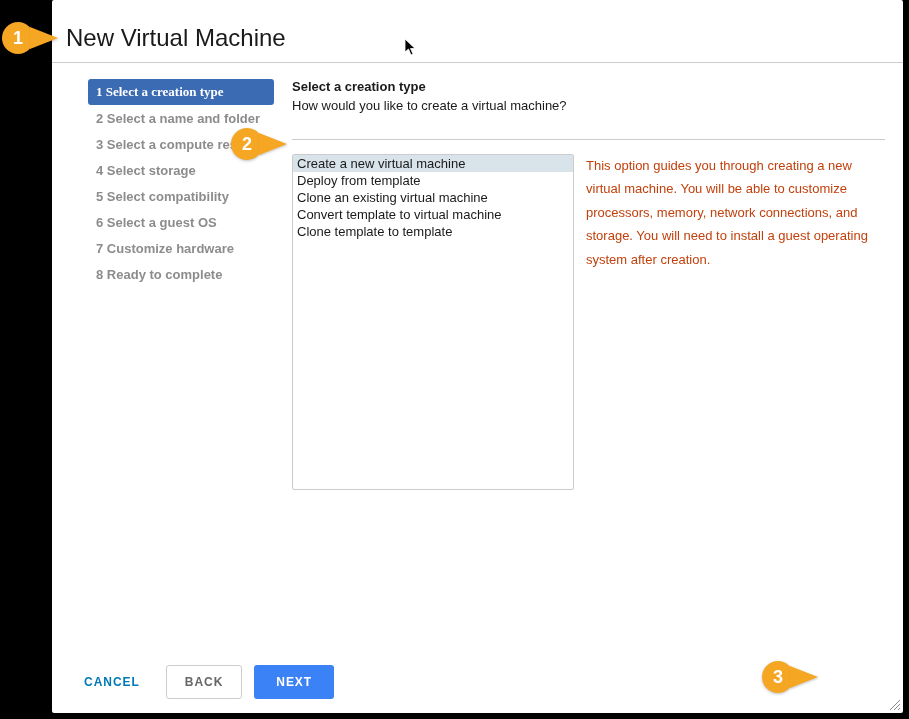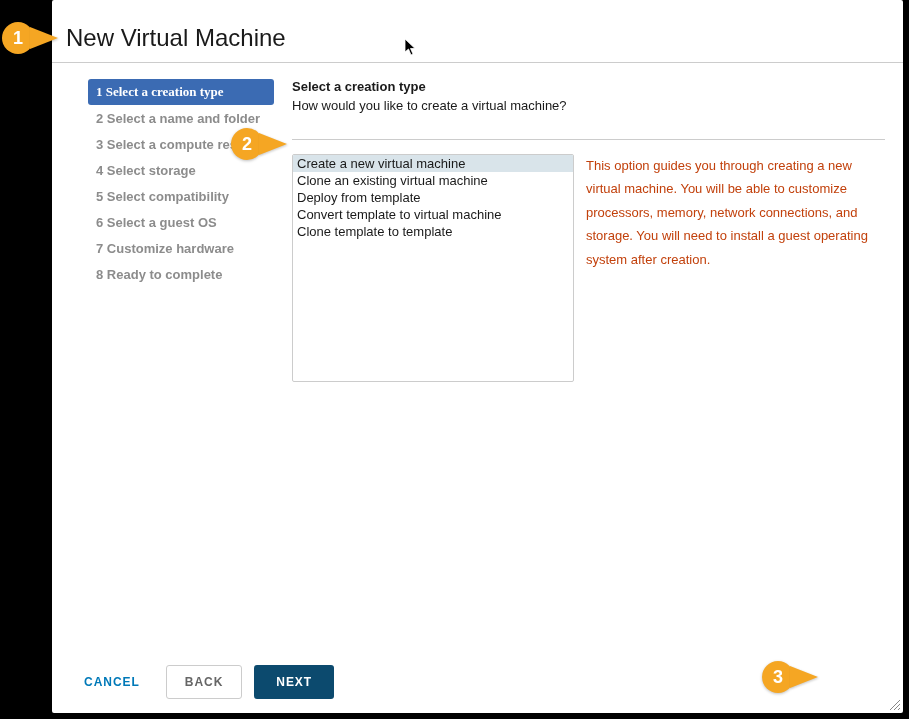--- a/index.html
+++ b/index.html
@@ -69,21 +69,21 @@
       padding-bottom: 26px;
       border-bottom: 1px solid #ccc;
       margin-bottom: 14px;
     }
     .content-cols {
       display: flex;
       gap: 12px;
     }
     .options-list {
       width: 282px;
-      height: 228px;
+      height: 336px;
       border: 1px solid #ccc;
       border-radius: 2px;
       overflow: hidden;
     }
     .option-item {
       font-size: 13px;
       color: #1a1a1a;
       padding: 1px 4px;
       cursor: pointer;
     }
@@ -122,21 +122,21 @@
       border: 1px solid #ccc;
       color: #666;
       font-size: 12px;
       font-weight: 600;
       letter-spacing: 0.08em;
       padding: 9px 18px;
       border-radius: 3px;
       cursor: pointer;
     }
     .btn-next {
-      background: #0c4a6e;
+      background: #3b82f6;
       border: none;
       color: #fff;
       font-size: 12px;
       font-weight: 600;
       letter-spacing: 0.08em;
       padding: 10px 22px;
       border-radius: 3px;
       cursor: pointer;
     }
     .resize-handle {
@@ -205,22 +205,22 @@
       <div class="step-item">8 Ready to complete</div>
     </div>
 
     <div class="wizard-content">
       <div class="content-title">Select a creation type</div>
       <div class="content-subtitle">How would you like to create a virtual machine?</div>
 
       <div class="content-cols">
         <div class="options-list">
           <div class="option-item selected">Create a new virtual machine</div>
+          <div class="option-item">Deploy from template</div>
           <div class="option-item">Clone an existing virtual machine</div>
-          <div class="option-item">Deploy from template</div>
           <div class="option-item">Convert template to virtual machine</div>
           <div class="option-item">Clone template to template</div>
         </div>
         <div class="description">This option guides you through creating a new virtual machine. You will be able to customize processors, memory, network connections, and storage. You will need to install a guest operating system after creation.</div>
       </div>
     </div>
   </div>
 
   <div class="wizard-footer">
     <button class="btn-cancel">CANCEL</button>

